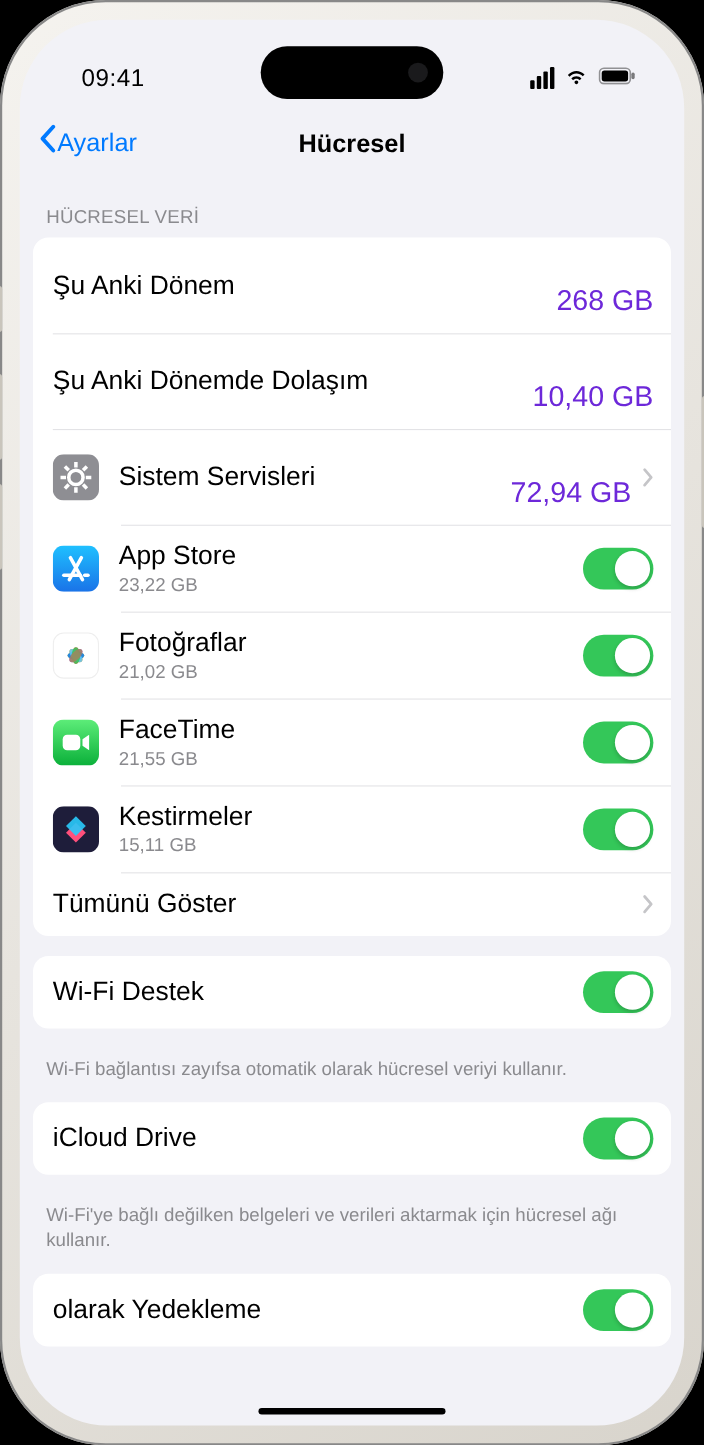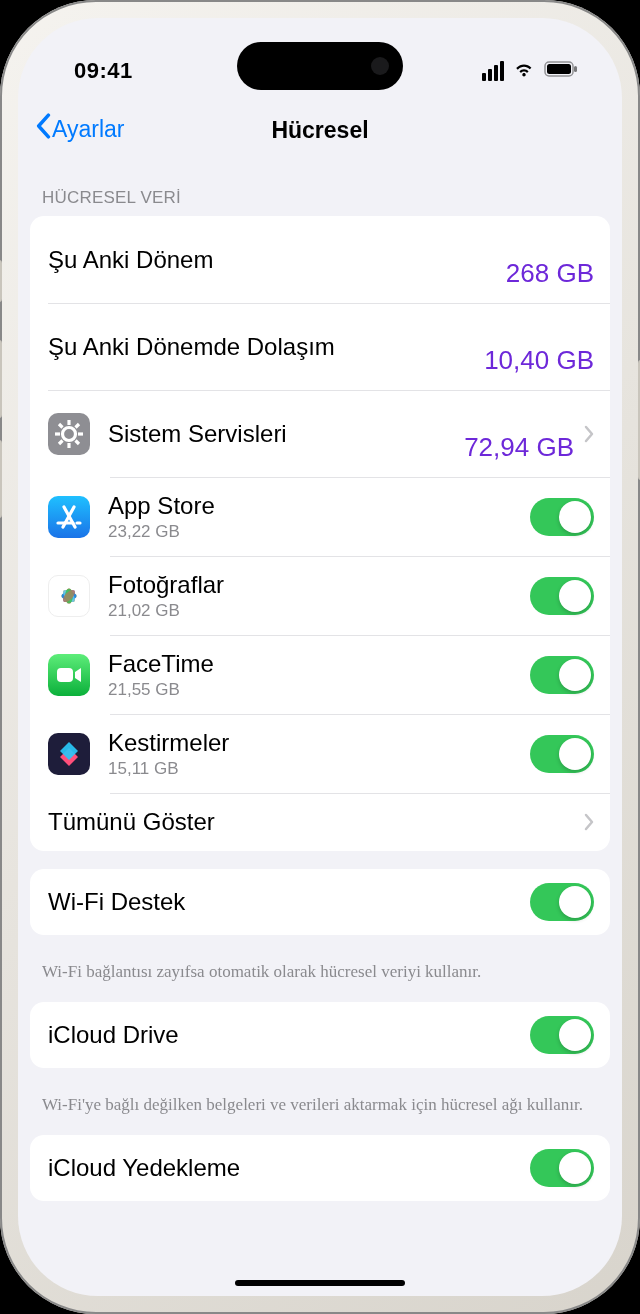--- a/index.html
+++ b/index.html
@@ -49,21 +49,21 @@
     }
     .status-bar {
       height: 80px;
       display: flex;
       justify-content: space-between;
       align-items: center;
       padding: 26px 44px 0 56px;
       position: relative;
       z-index: 40;
     }
-    .time { font-size: 22px; font-weight: 700; color:#000; letter-spacing:0.5px; }
+    .time { font-size: 22px; font-weight: 400; color:#000; letter-spacing:0.5px; }
     .status-icons { display: flex; align-items: center; gap: 8px; }
     .nav-bar {
       height: 64px;
       display: flex;
       align-items: center;
       padding: 0 12px;
       position: relative;
     }
     .back-btn {
       display: flex; align-items: flex-start; gap: 0px;
@@ -83,21 +83,21 @@
       letter-spacing: 0.2px;
     }
     .group {
       margin: 0 12px 18px 12px;
       background: #fff;
       border-radius: 14px;
       overflow: hidden;
     }
     .footer-note {
       padding: 8px 24px 4px 24px;
-      font-size: 17px; color: #8a8a8e; line-height: 1.35; font-family: Liberation Serif, serif;
+      font-size: 17px; color: #8a8a8e; line-height: 1.35;
     }
     .row {
       display: flex; align-items: center;
       padding: 14px 16px 14px 18px;
       min-height: 58px;
       position: relative;
     }
     .row + .row::before {
       content: ''; position: absolute; top: 0; left: 18px; right: 0;
       height: 1px; background: #e3e3e6;
@@ -350,21 +350,21 @@
           <div class="toggle" data-name="toggle-switch"></div>
         </div>
       </div>
       <div class="footer-note" data-name="icloud-drive-footer">Wi-Fi'ye bağlı değilken belgeleri ve verileri aktarmak için hücresel ağı kullanır.</div>
 
       <div style="height:14px"></div>
 
       <div class="group" data-name="icloud-backup-group" style="margin-bottom:0">
         <div class="row" data-name="icloud-backup-row">
           <div class="row-label-block">
-            <span class="row-label" data-name="icloud-backup-label">iCloud Yedekleme</span>
+            <span class="row-label" data-name="icloud-backup-label">olarak Yedekleme</span>
           </div>
           <div class="toggle" data-name="toggle-switch"></div>
         </div>
       </div>
 
     </div>
 
     <div class="home-ind" data-name="home-indicator"></div>
   </div>
 </div>

